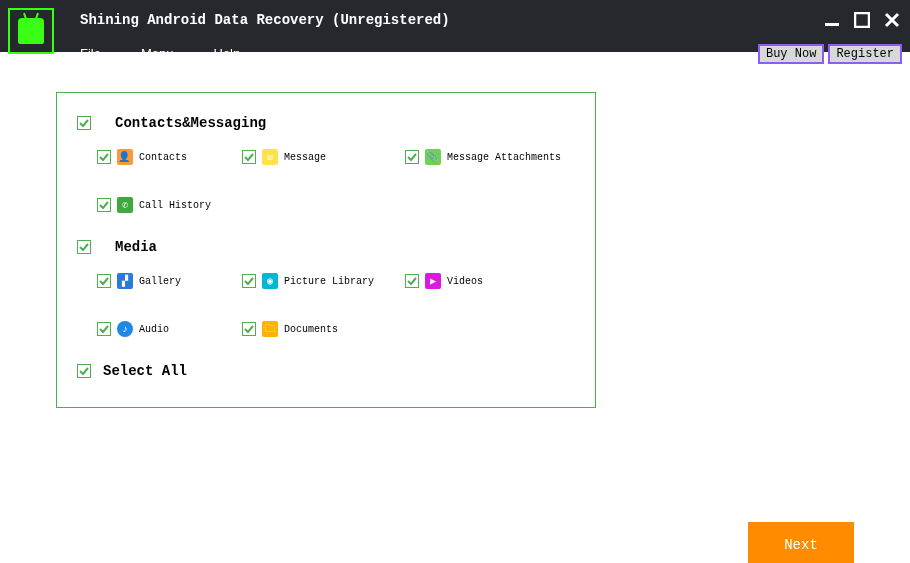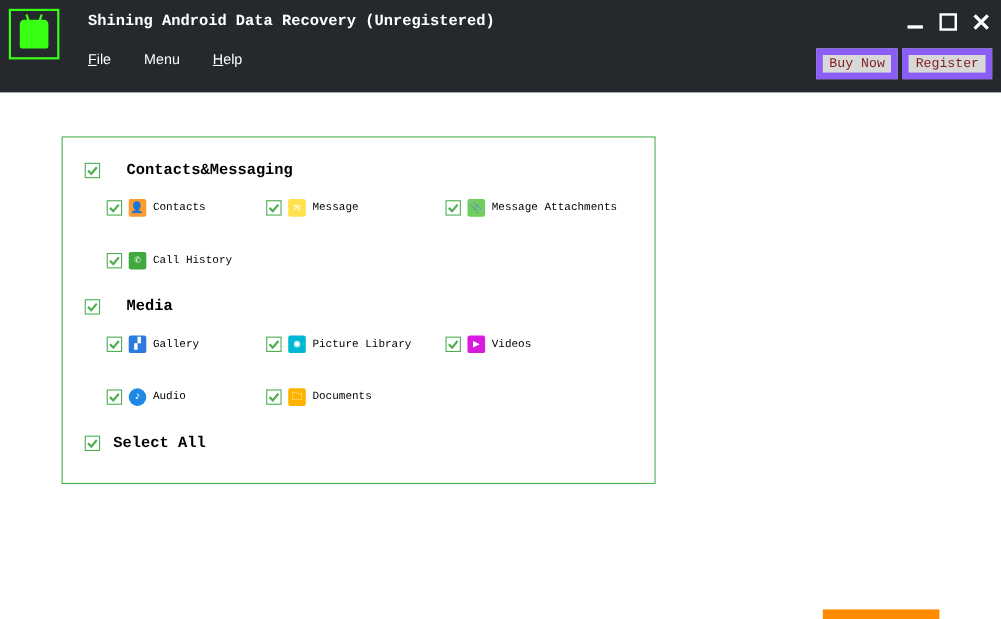--- a/index.html
+++ b/index.html
@@ -6,21 +6,21 @@
   body {
     font-family: "Courier New", monospace;
     font-size: 13px;
     background: #fff;
     width: 910px;
     height: 563px;
     overflow: hidden;
   }
   .titlebar {
     background: #25292E;
-    height: 84px;
+    height: 52px;
     color: #fff;
     position: relative;
   }
   .logo {
     position: absolute;
     left: 8px;
     top: 8px;
     width: 46px;
     height: 46px;
     border: 2px solid #39ff14;
@@ -67,44 +67,44 @@
     cursor: pointer;
     display: flex;
     align-items: center;
     justify-content: center;
   }
   .menubar {
     position: absolute;
     left: 80px;
     top: 46px;
     display: flex;
-    gap: 30px;
+    gap: 40px;
     font-family: Arial, sans-serif;
     font-size: 13px;
   }
   .menu-item {
     color: #fff;
     cursor: pointer;
   }
   .menu-item .underline { text-decoration: underline; }
   .top-buttons {
     position: absolute;
     right: 8px;
     top: 44px;
     display: flex;
     gap: 4px;
   }
   .top-btn {
     background: #d8d8d8;
-    border: 6px solid #8b5cf6;
+    border: 2px solid #8b5cf6;
     font-family: "Courier New", monospace;
     font-size: 12px;
     padding: 1px 6px;
     cursor: pointer;
-    color: #7f1d1d;
+    color: #000000;
   }
   .content {
     padding: 0 56px;
     position: relative;
     height: calc(563px - 68px);
   }
   .instruction {
     padding-top: 44px;
     font-size: 14px;
     color: #000;

